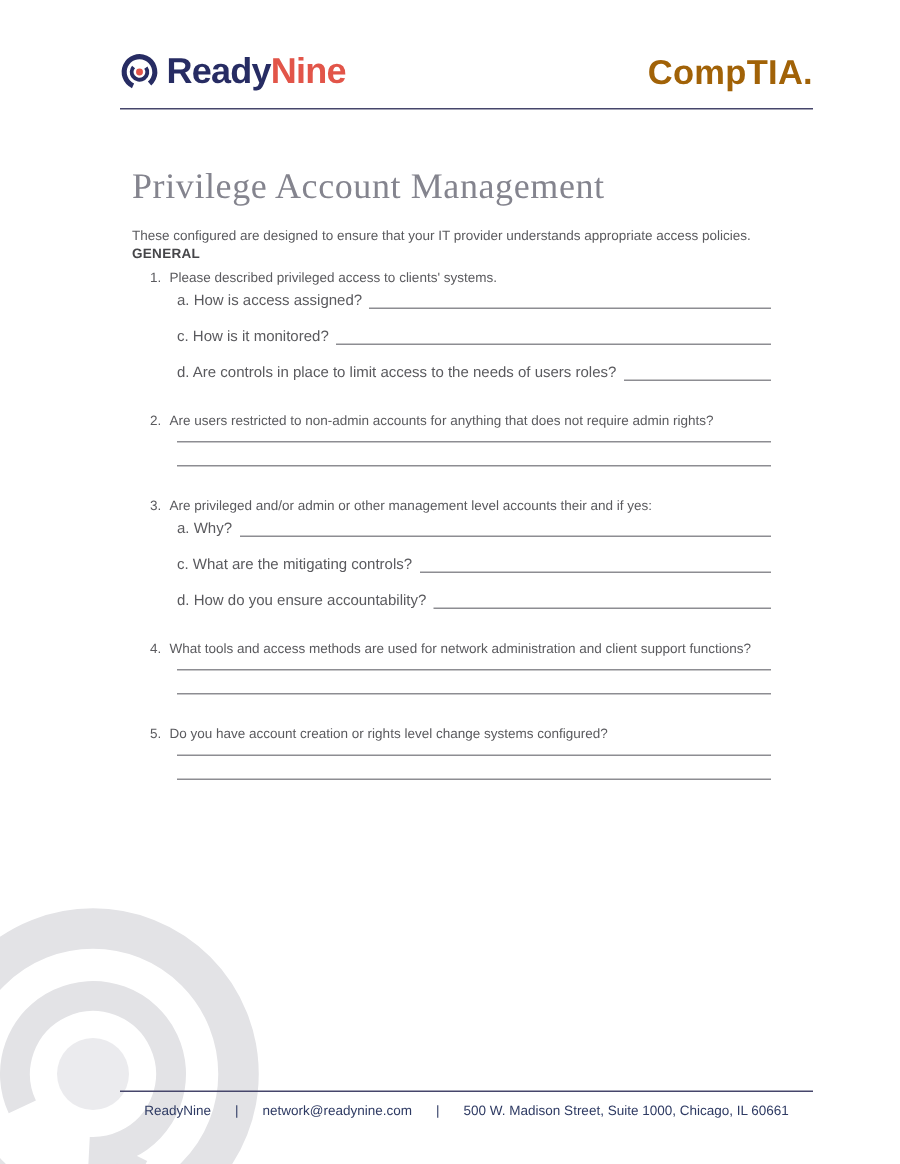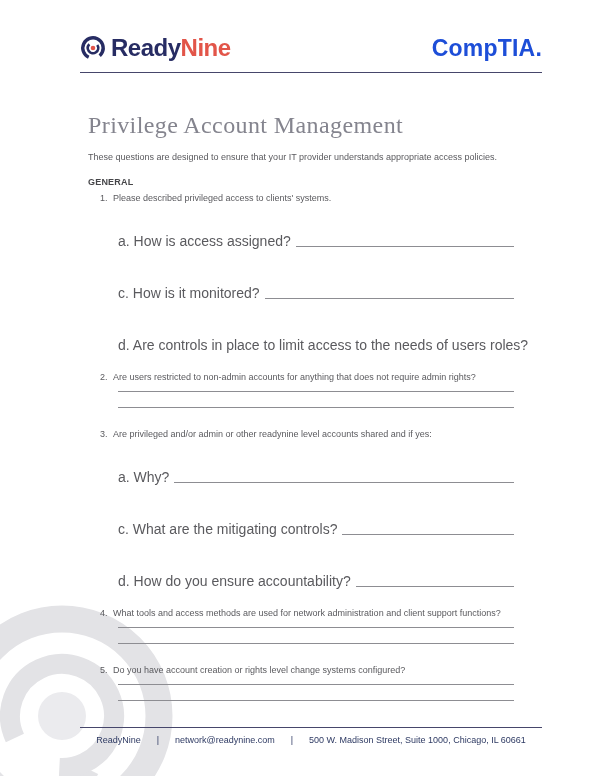--- a/index.html
+++ b/index.html
@@ -8,41 +8,41 @@
     overflow:hidden; font-family:"Liberation Sans", sans-serif; color:#5a5a5e;
   }
 
   
   .header { position:absolute; left:80px; right:58px; top:28px; height:40px;
             display:flex; justify-content:space-between; align-items:center; }
   .brand { display:flex; align-items:center; gap:5px; }
   .brand-text { font-size:24px; font-weight:bold; letter-spacing:-0.5px; line-height:26px; }
   .brand-ready { color:#272c63; }
   .brand-nine  { color:#e25549; }
-  .partner-text { font-size:23px; font-weight:bold; color:#1d4ed8; letter-spacing:0.2px; }
+  .partner-text { font-size:23px; font-weight:bold; color:#a16207; letter-spacing:0.2px; }
   .header-rule { position:absolute; left:80px; right:58px; top:72px;
                  border-top:1.6px solid #46466b; }
 
   
   .main { position:absolute; left:88px; right:56px; top:112px; }
   .doc-title { font-family:"Liberation Serif", serif; font-weight:normal;
                font-size:24px; line-height:26px; color:#84848e; letter-spacing:0.4px; margin:0; }
   .intro { margin-top:14px; font-size:9px; line-height:11px; color:#5a5a5e; }
-  .section-label { margin-top:14px; font-size:9px; line-height:11px; font-weight:bold; color:#464649; letter-spacing:0.2px; }
+  .section-label { margin-top:1px; font-size:9px; line-height:11px; font-weight:bold; color:#464649; letter-spacing:0.2px; }
 
   .q-area { padding-right:30px; }
   .q-item { margin-top:20px; }
   .q-item:first-child { margin-top:4px; }
   .q-row { display:flex; padding-left:12px; }
   .q-num { width:13px; flex:0 0 13px; font-size:9px; line-height:13px; }
   .q-text { font-size:9px; line-height:13px; }
 
   .sub { display:flex; align-items:flex-end; margin-top:13px; padding-left:30px; }
   .sub:nth-of-type(2) { margin-top:3px; } 
-  .sub-label { white-space:nowrap; padding-right:5px; font-size:14px; line-height:11px;margin-top:28px; }
+  .sub-label { white-space:nowrap; padding-right:5px; font-size:10px; line-height:11px; }
   .ans-line { flex:1 1 auto; border-bottom:1px solid #8d8d92; height:10px; }
 
   .bl { margin-left:30px; border-bottom:1px solid #8d8d92; height:15px; }
   .q-row + .bl { height:7px; }
 
   
   .watermark { position:absolute; left:-50px; top:598px; z-index:0; pointer-events:none; }
 
   
   .footer { position:absolute; left:80px; right:58px; top:727px; z-index:2;
@@ -72,21 +72,21 @@
         <circle cx="13" cy="13" r="2.3" fill="#e25549"></circle>
       </svg>
       <span class="brand-text"><span class="brand-ready">Ready</span><span class="brand-nine">Nine</span></span>
     </div>
     <div class="partner-text">CompTIA.</div>
   </div>
   <div class="header-rule"></div>
 
   <div class="main">
     <h1 class="doc-title">Privilege Account Management</h1>
-    <div class="intro">These questions are designed to ensure that your IT provider understands appropriate access policies.</div>
+    <div class="intro">These configured are designed to ensure that your IT provider understands appropriate access policies.</div>
     <div class="section-label">GENERAL</div>
     <div class="q-area">
         <div class="q-item">
           <div class="q-row">
             <span class="q-num">1.</span>
             <span class="q-text">Please described privileged access to clients' systems.</span>
           </div>
           <div class="sub">
             <span class="sub-label">a. How is access assigned?</span>
             <div class="ans-line"></div>
@@ -104,21 +104,21 @@
           <div class="q-row">
             <span class="q-num">2.</span>
             <span class="q-text">Are users restricted to non-admin accounts for anything that does not require admin rights?</span>
           </div>
           <div class="bl"></div>
           <div class="bl"></div>
         </div>
         <div class="q-item">
           <div class="q-row">
             <span class="q-num">3.</span>
-            <span class="q-text">Are privileged and/or admin or other readynine level accounts shared and if yes:</span>
+            <span class="q-text">Are privileged and/or admin or other management level accounts their and if yes:</span>
           </div>
           <div class="sub">
             <span class="sub-label">a. Why?</span>
             <div class="ans-line"></div>
           </div>
           <div class="sub">
             <span class="sub-label">c. What are the mitigating controls?</span>
             <div class="ans-line"></div>
           </div>
           <div class="sub">

